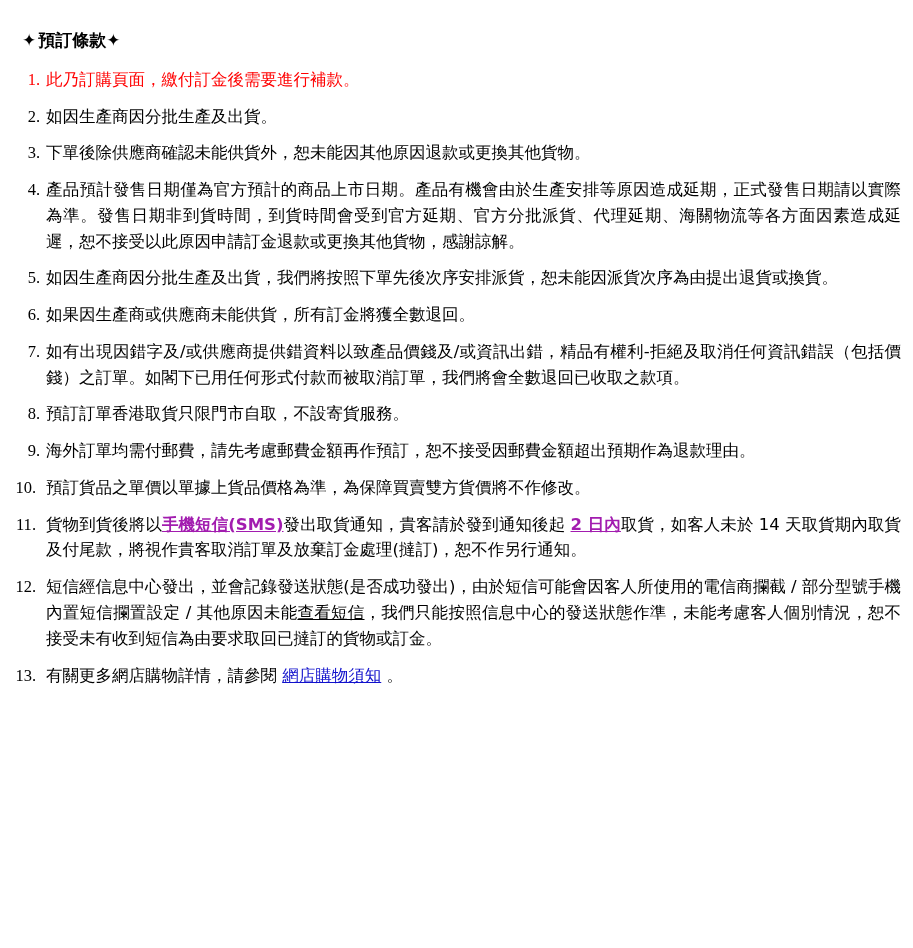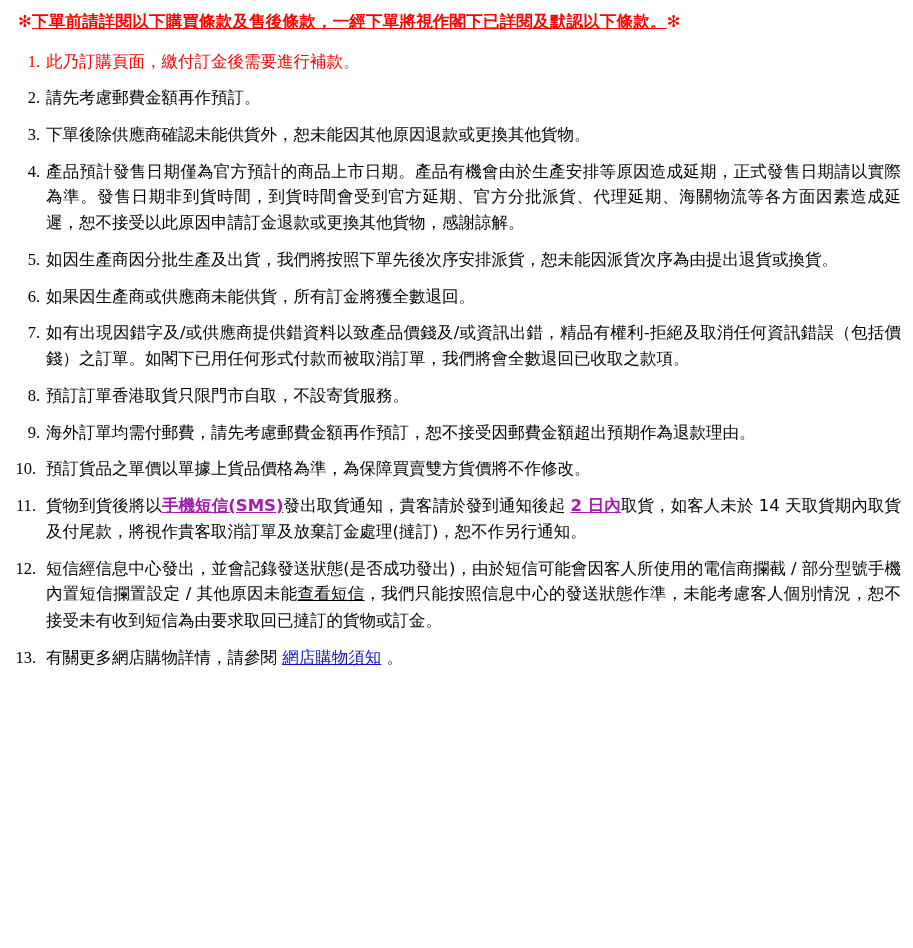--- a/index.html
+++ b/index.html
@@ -98,28 +98,28 @@
     color: #1111cc;
     text-decoration: underline;
     cursor: pointer;
   }
 </style>
 </head>
 <body>
 
 <div class="page">
 
-  <div class="banner">
-    <span class="star">✻</span><span>下單前請詳閱以下購買條款及售後條款，一經下單將視作閣下已詳閱及默認以下條款。</span><span class="star">✻</span>
+
+  <div class="section-heading">
+    <span class="diamond">✦</span><span>預訂條款</span><span class="diamond">✦</span>
   </div>
-
 
   <ol class="terms" id="terms-list">
       <li class="red"><span>此乃訂購頁面，繳付訂金後需要進行補款。</span></li>
-      <li><span>請先考慮郵費金額再作預訂。</span></li>
+      <li><span>如因生產商因分批生產及出貨。</span></li>
       <li><span>下單後除供應商確認未能供貨外，恕未能因其他原因退款或更換其他貨物。</span></li>
       <li><span>產品預計發售日期僅為官方預計的商品上市日期。產品有機會由於生產安排等原因造成延期，正式發售日期請以實際為準。發售日期非到貨時間，到貨時間會受到官方延期、官方分批派貨、代理延期、海關物流等各方面因素造成延遲，恕不接受以此原因申請訂金退款或更換其他貨物，感謝諒解。</span></li>
       <li><span>如因生產商因分批生產及出貨，我們將按照下單先後次序安排派貨，恕未能因派貨次序為由提出退貨或換貨。</span></li>
       <li><span>如果因生產商或供應商未能供貨，所有訂金將獲全數退回。</span></li>
       <li><span>如有出現因錯字及/或供應商提供錯資料以致產品價錢及/或資訊出錯，精品有權利-拒絕及取消任何資訊錯誤（包括價錢）之訂單。如閣下已用任何形式付款而被取消訂單，我們將會全數退回已收取之款項。</span></li>
       <li><span>預訂訂單香港取貨只限門市自取，不設寄貨服務。</span></li>
       <li><span>海外訂單均需付郵費，請先考慮郵費金額再作預訂，恕不接受因郵費金額超出預期作為退款理由。</span></li>
       <li class=" wide"><span>預訂貨品之單價以單據上貨品價格為準，為保障買賣雙方貨價將不作修改。</span></li>
       <li class=" wide"><span>貨物到貨後將以</span><span class="u-red">手機短信(SMS)</span><span>發出取貨通知，貴客請於發到通知後起 </span><span class="u-red">2 日內</span><span>取貨，如客人未於 14 天取貨期內取貨及付尾款，將視作貴客取消訂單及放棄訂金處理(撻訂)，恕不作另行通知。</span></li>
       <li class=" wide"><span>短信經信息中心發出，並會記錄發送狀態(是否成功發出)，由於短信可能會因客人所使用的電信商攔截 / 部分型號手機內置短信攔置設定 / 其他原因未能</span><span class="u-black">查看短信</span><span>，我們只能按照信息中心的發送狀態作準，未能考慮客人個別情況，恕不接受未有收到短信為由要求取回已撻訂的貨物或訂金。</span></li>

